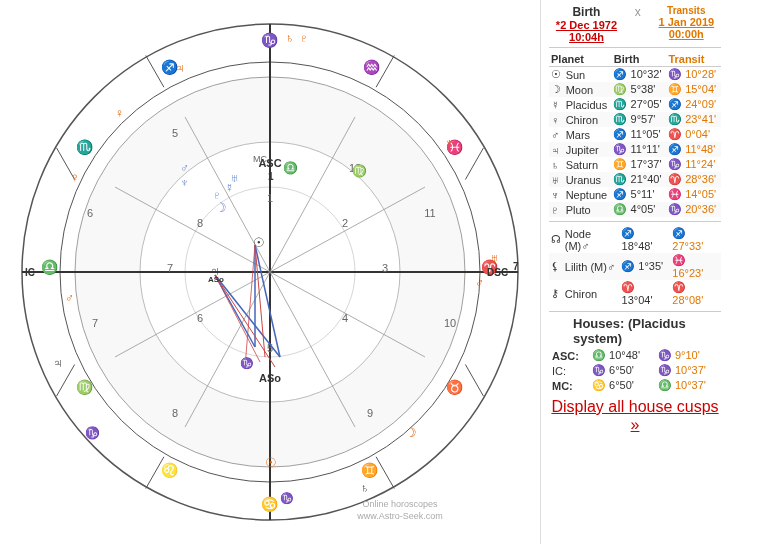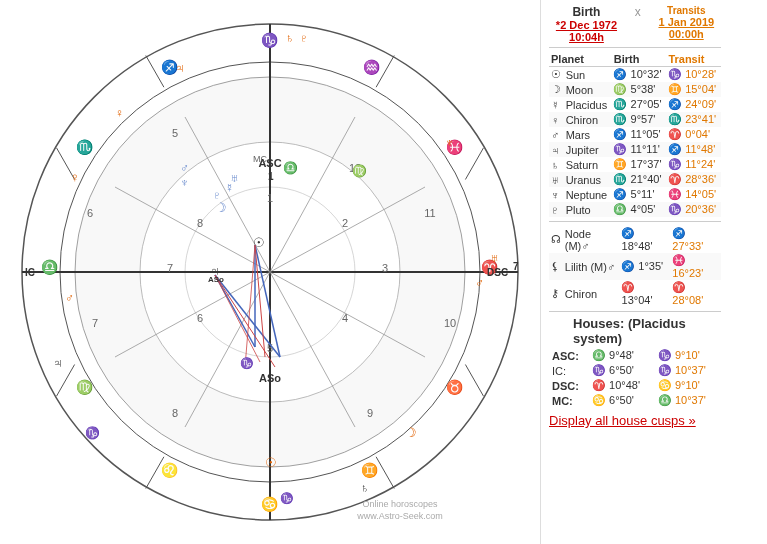--- a/index.html
+++ b/index.html
@@ -95,22 +95,23 @@
     }
     .house-table td {
       padding: 1px 3px;
       color: #333;
       margin-left: 12px;
     }
 
     .display-link {
       color: #c00;
       text-decoration: underline;
-      font-size: 13px;
+      font-size: 16px;
       display: block;
+      text-align: center;
       margin-top: 5px;
       cursor: pointer;
     }
 
     
     .astro-svg {
       width: 510px;
       height: 510px;
     }
   </style>
@@ -372,34 +373,29 @@
       </tbody>
   </table>
 
   <div class="section-divider"></div>
 
   <div class="houses-title">Houses: (Placidus system)</div>
   <table class="house-table">
     <tbody id="house-tbody">
     <tr>
     <td style="font-weight:bold;">ASC:</td>
-    <td>♎ 9°48'</td>
+    <td>♎ 10°48'</td>
     <td style="color:#e07800;">♑ 9°10'</td>
   </tr>
         <tr>
     <td style="font-weight:normal;">IC:</td>
     <td>♑ 6°50'</td>
     <td style="color:#e07800;">♑ 10°37'</td>
   </tr>
         <tr>
-    <td style="font-weight:bold;">DSC:</td>
-    <td>♈ 10°48'</td>
-    <td style="color:#e07800;">♋ 9°10'</td>
-  </tr>
-        <tr>
     <td style="font-weight:bold;">MC:</td>
     <td>♋ 6°50'</td>
     <td style="color:#e07800;">♎ 10°37'</td>
   </tr>
       </tbody>
   </table>
 
   <a class="display-link">Display all house cusps »</a>
 
 </div>

